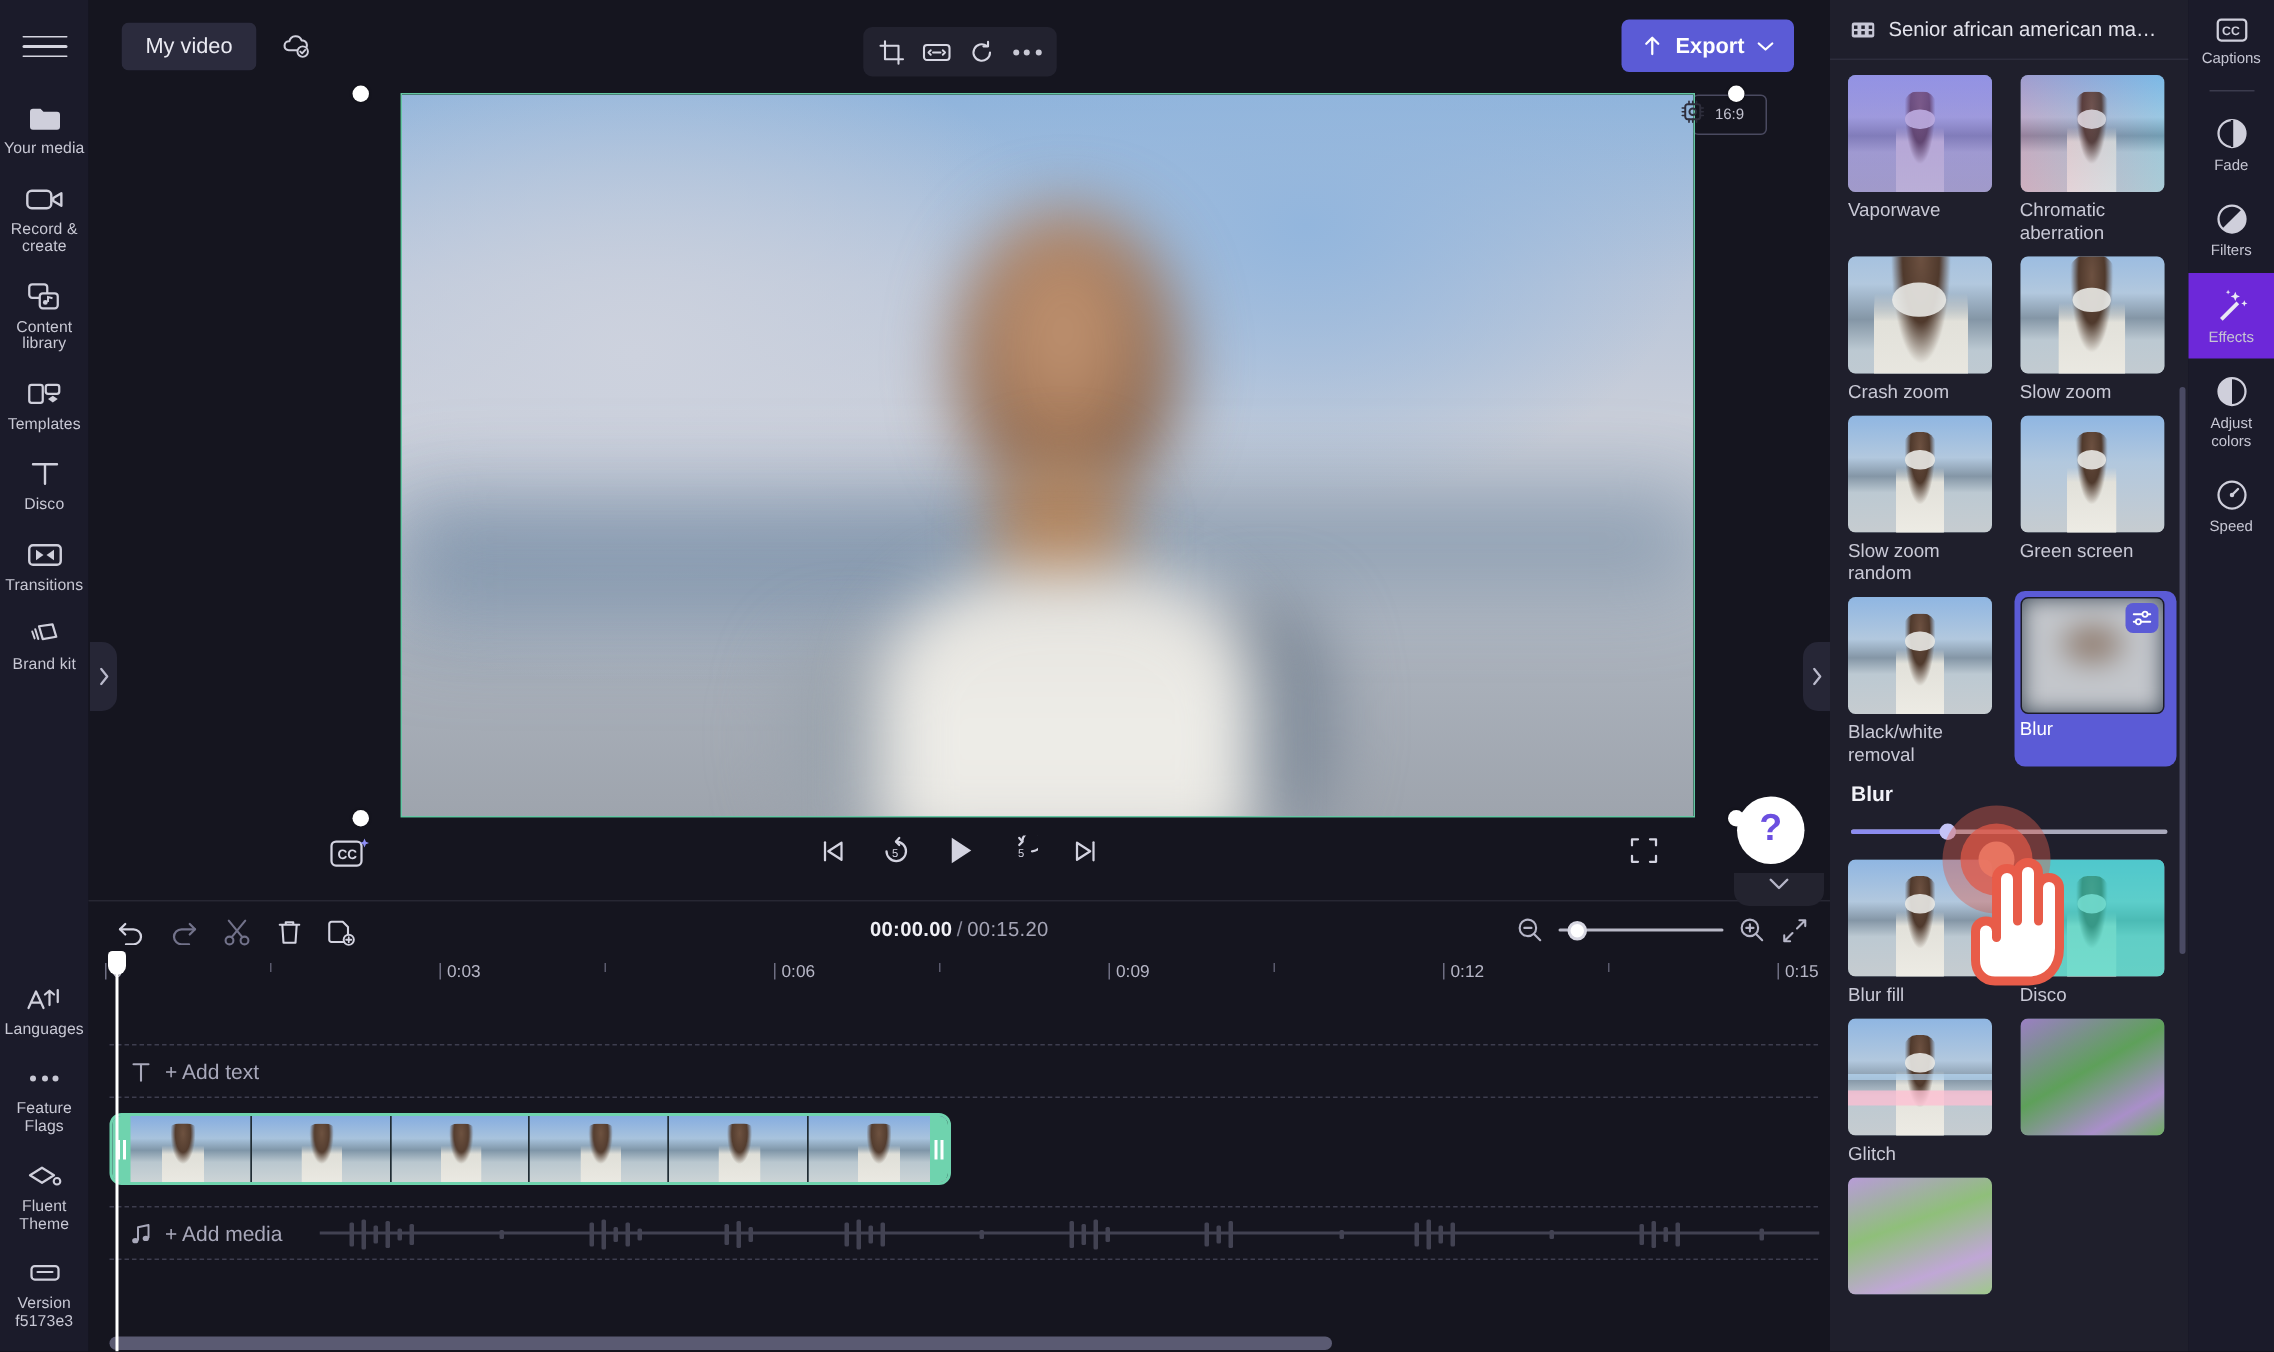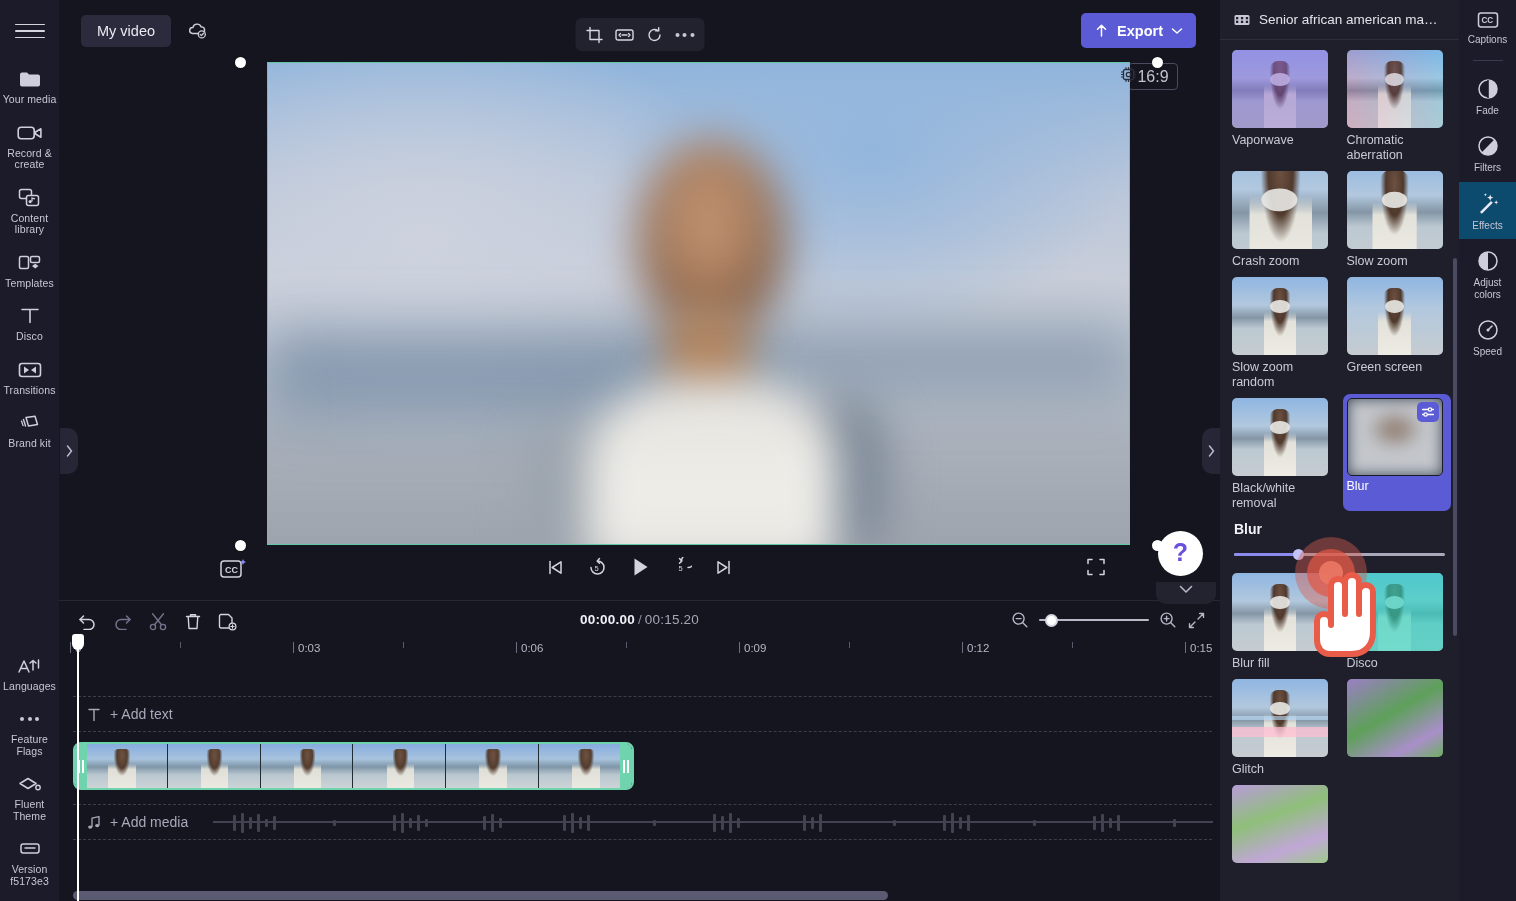--- a/index.html
+++ b/index.html
@@ -58,21 +58,21 @@
 
   .export-btn {
     position: absolute; right: 24px; top: 13px; height: 35px;
     background: #5b5bd6; border-radius: 5px; display: flex; align-items: center;
     gap: 8px; padding: 0 13px; cursor: pointer; border: none;
     font-size: 14.5px; font-weight: bold; color: #fff; font-family: "Liberation Sans", sans-serif;
   }
   .ratio-chip {
     position: absolute; right: 42px; top: 63px; width: 50px; height: 27px;
     border: 1px solid #4a4a60; border-radius: 4px; display: flex;
-    align-items: center; justify-content: center; font-size: 16px; color: #c3c3d0;
+    align-items: center; justify-content: center; font-size: 10px; color: #c3c3d0;
     cursor: pointer; background: transparent;
   }
 
   
   .canvas-wrap { position: absolute; left: 181px; top: 62px; width: 917px; height: 483px; }
   .vid {
     position: absolute; left: 27px; top: 0; width: 863px; height: 483px;
     overflow: hidden; border: 1px solid #000;
   }
   .vid .sky {
@@ -302,21 +302,21 @@
     border-radius: 50%; background: rgba(224,88,70,.72); }
   .ripple .r3 { position: absolute; left: 24px; top: 24px; width: 24px; height: 24px;
     border-radius: 50%; background: rgba(235,120,100,.9); }
   .hand-cur { position: absolute; left: 1303px; top: 568px; width: 76px; height: 92px; z-index: 21; pointer-events: none; }
 
   
   .right-rail { position: absolute; right: 0; top: 0; width: 57px; height: 901px; background: #1b1b2a; }
   .rr-item { width: 57px; padding: 10px 2px 8px; display: flex; flex-direction: column;
     align-items: center; gap: 4px; cursor: pointer; }
   .rr-item .lbl { font-size: 10px; line-height: 11.5px; color: #c6c6d3; text-align: center; }
-  .rr-item.active { background: #0c4a6e; }
+  .rr-item.active { background: #6d28d9; }
   .rr-divider { width: 30px; height: 1px; background: #3b3b4d; margin: 6px auto; }
 
   .scrollbar-v { position: absolute; right: 2px; top: 258px; width: 4.5px; height: 378px;
     background: #4a4a63; border-radius: 3px; cursor: pointer; }
 
   svg { display: block; }
 </style>
 </head>
 <body>
 

